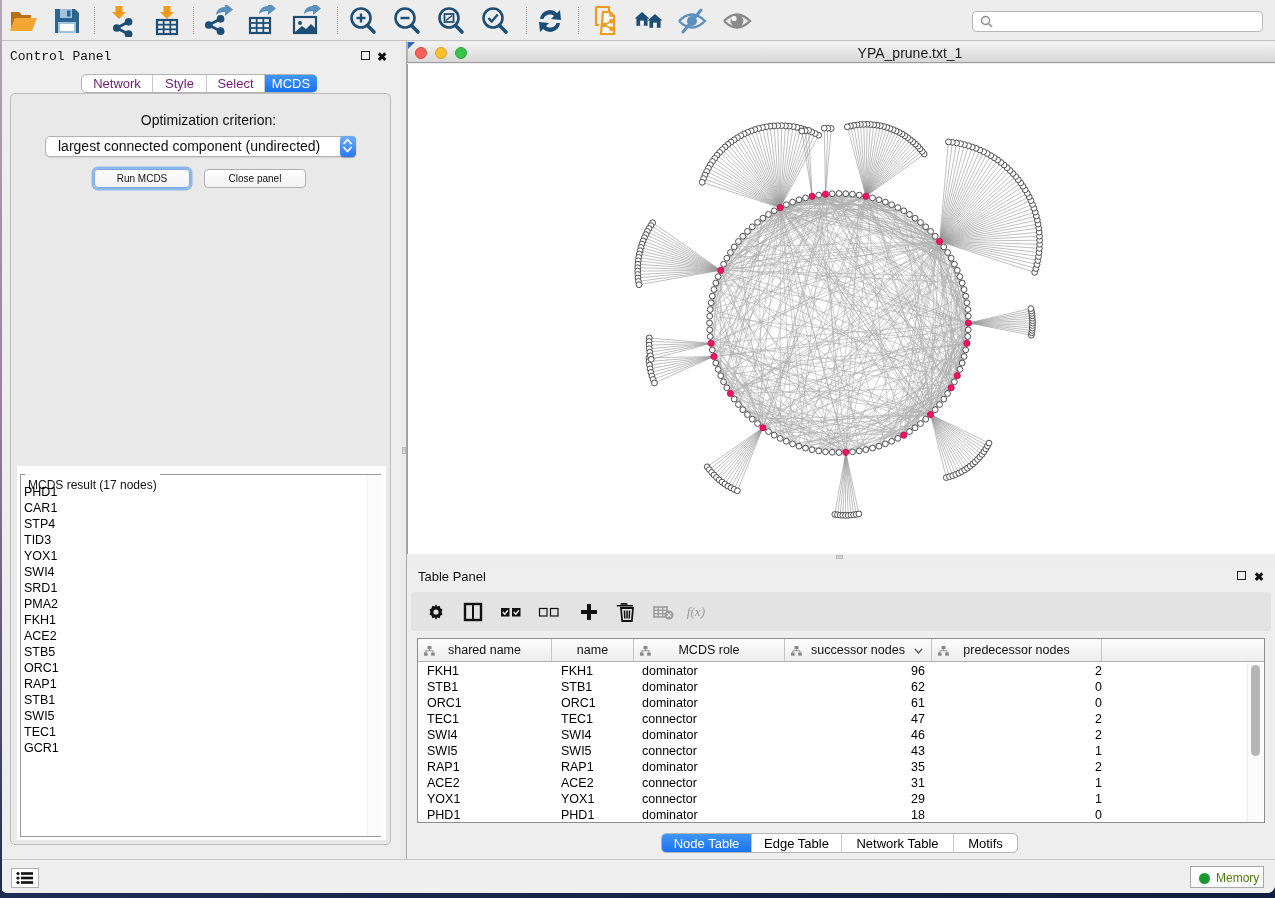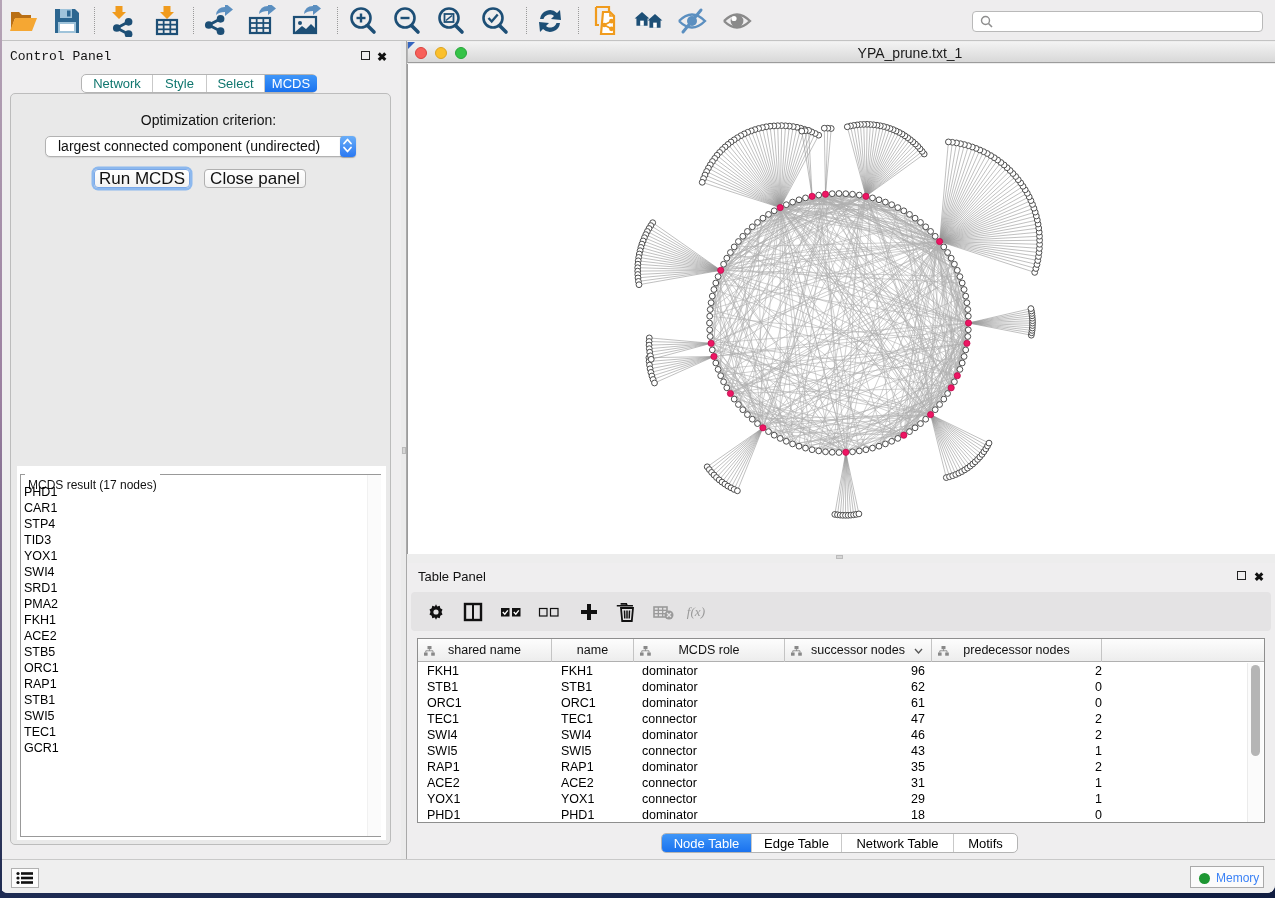--- a/index.html
+++ b/index.html
@@ -13,26 +13,26 @@
 .sep { position:absolute; top:7px; height:27px; width:0; border-left:1px dotted #9a9a9a; }
 .tbi { position:absolute; top:5px; width:32px; height:32px; }
 #searchbox { position:absolute; left:972px; top:11px; width:291px; height:21px; background:#fff; border:1px solid #b9b9b9; border-radius:4px; }
 
 #cpanel { position:absolute; left:0; top:41px; width:401px; height:818px; background:#efeeef; }
 #cpanel .title { position:absolute; left:10px; top:8px; font-size:13px; color:#111;font-family:Liberation Mono, monospace; }
 #cp-max { position:absolute; left:361px; top:10px; width:9px; height:9px; border:1.5px solid #222; }
 #cp-close { position:absolute; left:377px; top:9px; font-size:12px; color:#111; font-weight:bold; }
 #tabcontent { position:absolute; left:10px; top:52px; width:381px; height:752px; background:#e9e9e9; border:1px solid #bcbcbc; border-radius:5px; }
 #tabs { position:absolute; left:81px; top:33px; width:236px; height:19px; background:#fff; border:1px solid #b4b4b4; border-radius:5px; display:flex; z-index:5; font-size:13px; }
-#tabs .tab { flex:0 0 auto; display:flex; align-items:center; justify-content:center; color:#0f766e; border-right:1px solid #c9c9c9; }
+#tabs .tab { flex:0 0 auto; display:flex; align-items:center; justify-content:center; color:#701a75; border-right:1px solid #c9c9c9; }
 #tabs .tab.sel { background:linear-gradient(#3f96f8,#1a72ef); color:#fff; border-radius:0 4px 4px 0; border-right:none; }
 #optlabel { position:absolute; left:8px; top:71px; width:401px; text-align:center; font-size:14px; color:#111; }
 #dropdown { position:absolute; left:45px; top:95px; width:311px; height:21px; background:#fff; border:1px solid #b2b2b2; border-radius:5px; font-size:14px; color:#111; line-height:19px; padding-left:12px; box-shadow:0 1px 1px rgba(0,0,0,0.08); }
 #dd-btn { position:absolute; right:-1px; top:-1px; width:16px; height:21px; background:linear-gradient(#6aaef8,#2a78f2); border-radius:4px; box-shadow:0 0.5px 1px rgba(0,0,0,0.25); }
-.btn { position:absolute; height:19px; background:linear-gradient(#ffffff,#f2f2f2); border:1px solid #b0b0b0; border-radius:4px; font-size:17px; color:#111; text-align:center; line-height:17px; }
+.btn { position:absolute; height:19px; background:linear-gradient(#ffffff,#f2f2f2); border:1px solid #b0b0b0; border-radius:4px; font-size:10px; color:#111; text-align:center; line-height:17px; }
 #runbtn { left:94px; top:128px; width:96px; box-shadow:0 0 0 2.5px #8cb8ee; border-color:#7aa8e8;}
 #closebtn { left:204px; top:128px; width:102px; }
 #mcdsbox { position:absolute; left:17px; top:425px; width:369px; height:374px; background:#fff; }
 #mcdsborder { position:absolute; left:3px; top:8px; width:361px; height:363px; border:1px solid #999; }
 #mcdstitle { position:absolute; left:8px; top:1px; background:#fff; padding:11px 3px; font-size:12px; color:#111; }
 #mcdslist { position:absolute; left:7px; top:18px; font-size:12.5px; color:#000; line-height:16px; }
 #mcds-sb { position:absolute; right:5px; top:9px; width:14px; height:361px; background:#fbfbfb; border-left:1px solid #f1f1f1;}
 
 #divider-v { position:absolute; left:401px; top:41px; width:6px; height:818px; background:#ebebeb; border-right:1px solid #a9a9a9; }
 #vhandle { position:absolute; left:1px; top:406px; width:4px; height:7px; background:#d5d5d5; border:1px solid #bbb; }
@@ -60,21 +60,21 @@
 .c1 { position:absolute; left:9px; } .c2 { position:absolute; left:143px; } .c3 { position:absolute; left:224px; }
 .c4 { position:absolute; left:380px; width:127px; text-align:right; } .c5 { position:absolute; left:560px; width:124px; text-align:right; }
 #tsb { position:absolute; right:1px; top:24px; width:16px; height:159px; background:#fbfbfb; border-left:1px solid #ebebeb; }
 #tsb-thumb { position:absolute; left:3px; top:2px; width:9px; height:91px; background:#b5b5b5; border-radius:5px; }
 #ttabs { position:absolute; left:254px; top:270px; height:20px; display:flex; background:#fff; border:1px solid #b4b4b4; border-radius:5px; font-size:13px; }
 #ttabs .tab { display:flex; align-items:center; justify-content:center; border-right:1px solid #c9c9c9; color:#000; }
 #ttabs .tab.sel { background:linear-gradient(#3f96f8,#1a72ef); color:#fff; border-radius:4px 0 0 4px; }
 
 #statusbar { position:absolute; left:0; top:859px; width:100%; height:34px; background:#efefef; border-top:1px solid #c9c9c9; }
 #hambtn { position:absolute; left:11px; top:8px; width:28px; height:20px; background:#fdfdfd; border:1px solid #b1b1b1; }
-#membtn { position:absolute; left:1190px; top:6px; width:74px; height:22px; background:#fbfbfb; border:1px solid #a9a9a9; font-size:12px; color:#3b82f6; }
+#membtn { position:absolute; left:1190px; top:6px; width:74px; height:22px; background:#fbfbfb; border:1px solid #a9a9a9; font-size:12px; color:#4d7c0f; }
 #memdot { position:absolute; left:8px; top:5.5px; width:11px; height:11px; border-radius:50%; background:#1d9632; }
 </style>
 </head>
 <body>
 <div id="wallpaper"></div>
 <div id="leftstrip"></div>
 <div id="win">
   <div id="toolbar">
       <div class="sep" style="left:94px"></div>
       <div class="sep" style="left:193px"></div>

